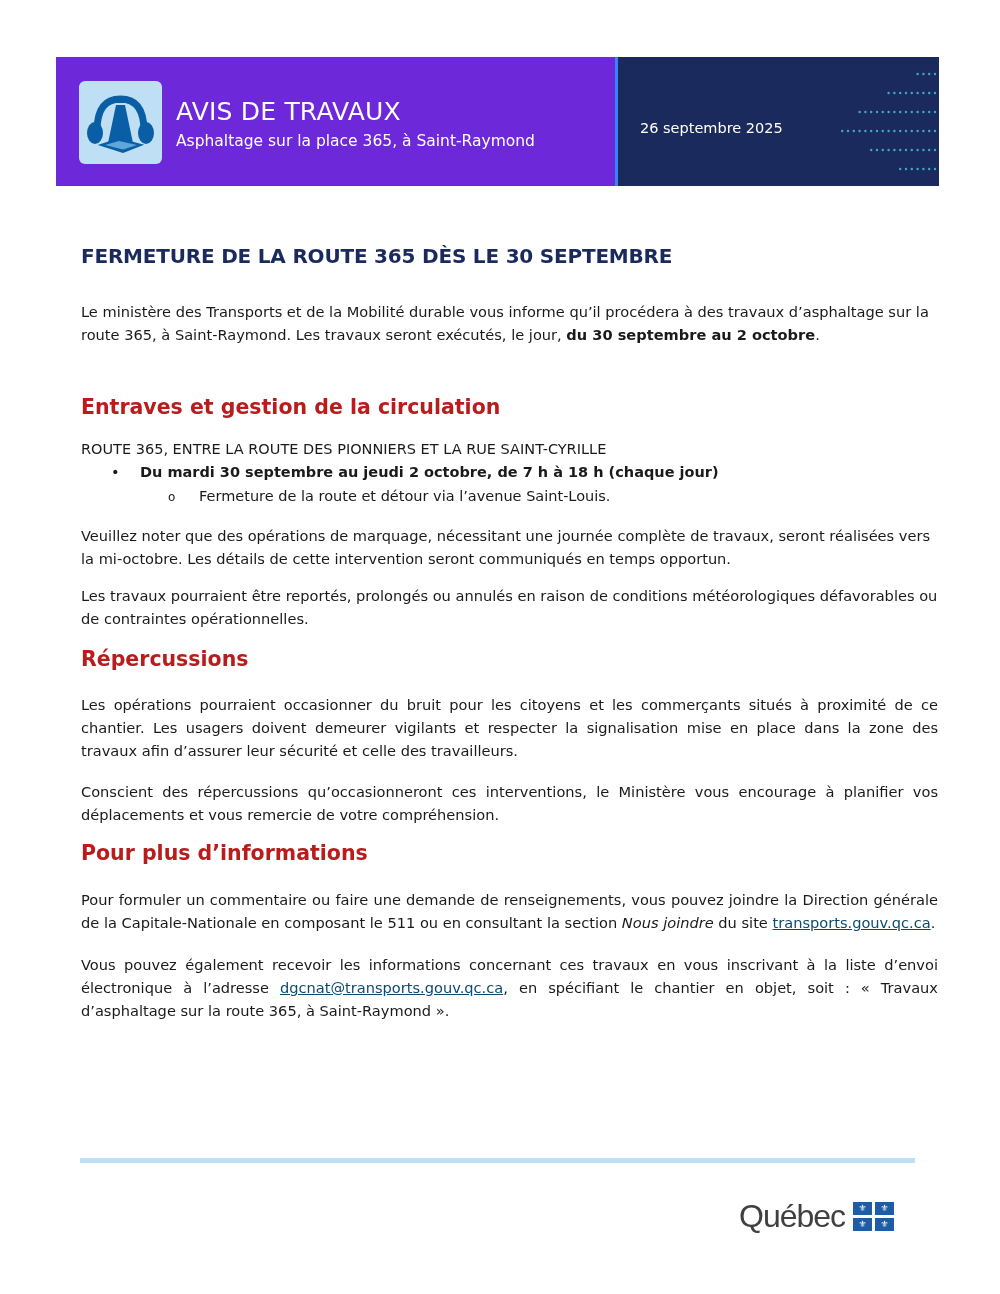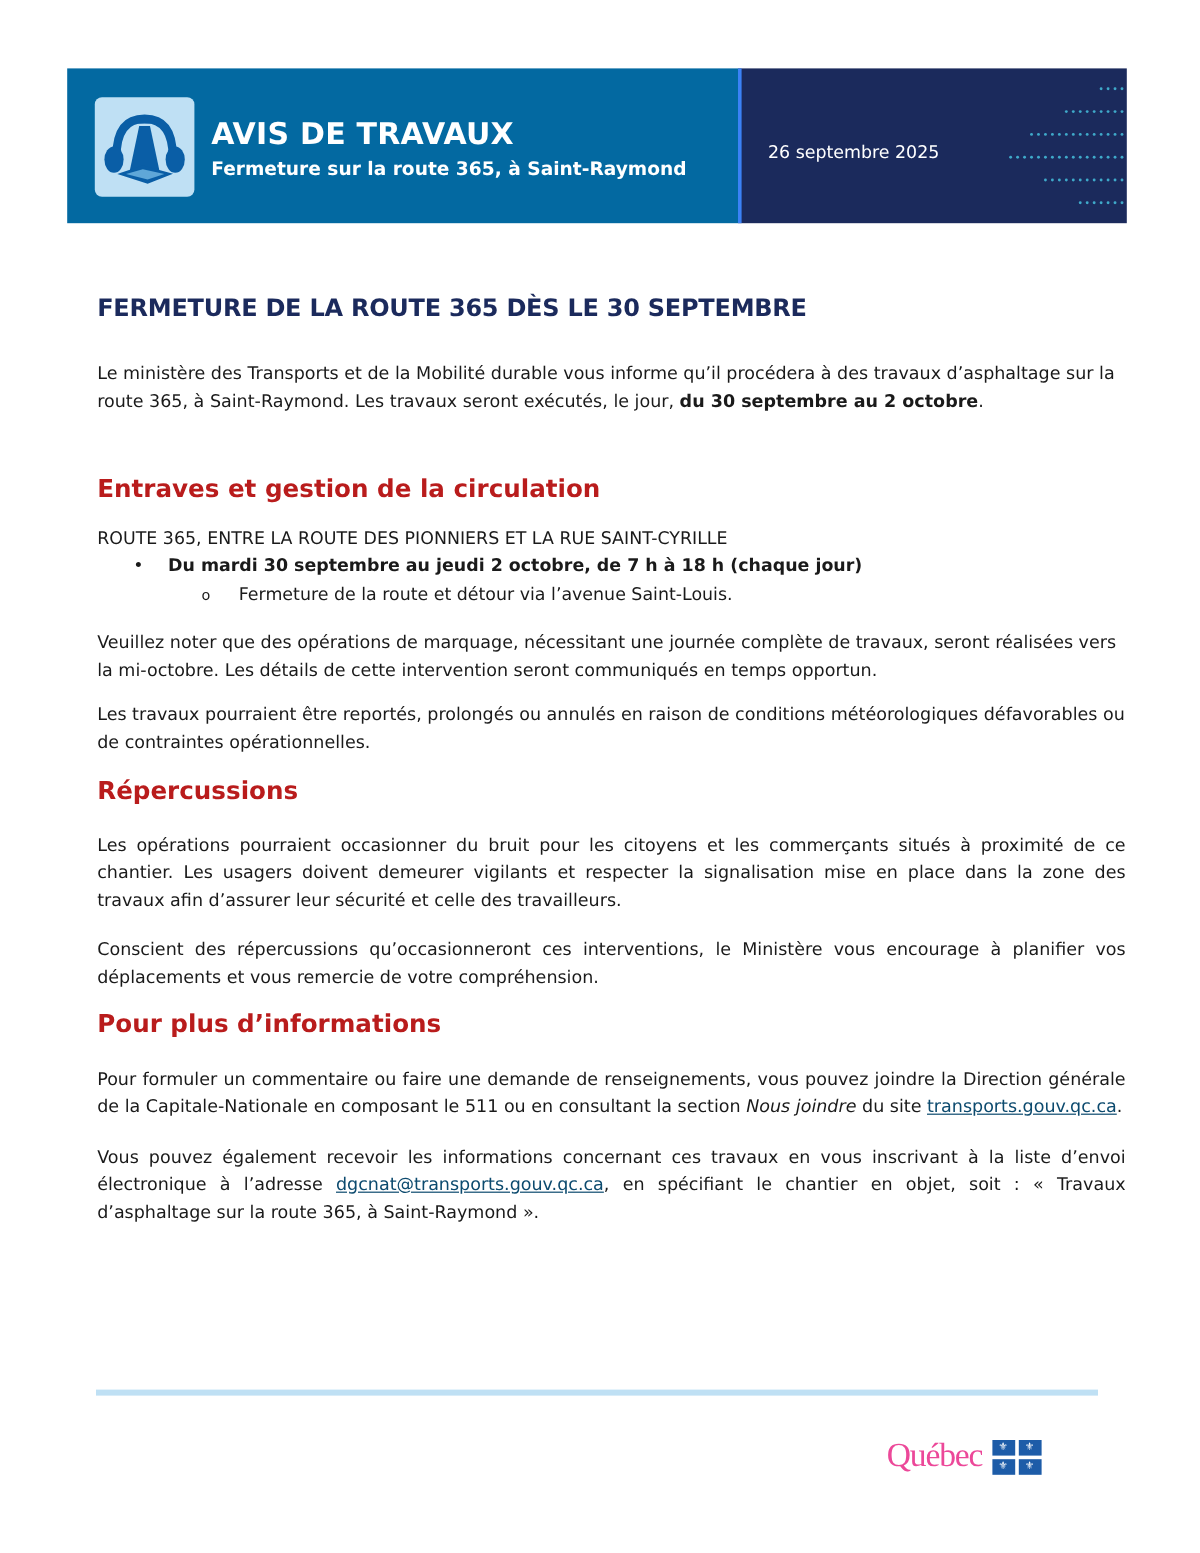--- a/index.html
+++ b/index.html
@@ -1,61 +1,61 @@
 <!DOCTYPE html>
 <html><head>
 <meta charset="utf-8">
 <style>
   html, body { margin: 0; padding: 0; background: #ffffff; }
   body { width: 1000px; height: 1294px; position: relative; overflow: hidden;
          font-family: "DejaVu Sans", sans-serif; color: #1a1a1a; }
   .banner { position: absolute; left: 56px; top: 57px; width: 883px; height: 129px; display: flex; }
-  .banner-left { width: 559px; height: 100%; background: #0369a1; position: relative; font-weight: bold; }
+  .banner-left { width: 559px; height: 100%; background: #6d28d9; position: relative; }
   .banner-right { flex: 1; height: 100%; background: #1b2a5c; position: relative; border-left: 3px solid #3b82f6; }
   .logo-box { position: absolute; left: 23px; top: 24px; width: 83px; height: 83px; background: #bfe0f4; border-radius: 6px; }
   .logo-box svg { width: 83px; height: 83px; display: block; }
   .banner-title { position: absolute; left: 120px; top: 40px; color: #ffffff; font-size: 25px; letter-spacing: 0.2px; white-space: nowrap; }
   .banner-sub { position: absolute; left: 120px; top: 75px; color: #ffffff; font-size: 15.5px; white-space: nowrap; }
   .banner-date { position: absolute; left: 22px; top: 63px; color: #ffffff; font-size: 14.5px; white-space: nowrap; }
   .dots { position: absolute; right: 0; top: 0; width: 110px; height: 100%; }
   .content { position: absolute; left: 81px; width: 857px; }
   .main-title { position: absolute; left: 81px; top: 244px; color: #1b2a5c; font-weight: bold; font-size: 20px; white-space: nowrap; letter-spacing: -0.2px; }
   p.body { margin: 0; font-size: 14.6px; line-height: 23px; color: #1a1a1a; }
   p.just { text-align: justify; }
   .h2 { position: absolute; left: 81px; color: #b91c1c; font-weight: bold; font-size: 20.5px; white-space: nowrap; }
   .subhead { position: absolute; left: 81px; top: 441px; font-size: 14.5px; white-space: nowrap; }
   .bullet1 { position: absolute; left: 111px; top: 464px; font-size: 14.5px; font-weight: bold; white-space: nowrap; }
   .bullet1 .b { display: inline-block; width: 29px; font-weight: normal; }
   .bullet2 { position: absolute; left: 168px; top: 488px; font-size: 14.5px; white-space: nowrap; }
   .bullet2 .b { display: inline-block; width: 31px; font-size: 12px; }
   a.link { color: #0c4a6e; text-decoration: underline; }
   .footer-line { position: absolute; left: 80px; top: 1158px; width: 835px; height: 5px; background: #bfe0f4; }
   .quebec { position: absolute; left: 739px; top: 1198px; display: flex; align-items: center; }
-  .quebec-word { font-family: Liberation Serif, serif; font-size: 28px; color: #ec4899; letter-spacing: -1px; }
+  .quebec-word { font-family: Liberation Sans, sans-serif; font-size: 32px; color: #404040; letter-spacing: -1px; }
   .flag { display: grid; grid-template-columns: 19px 19px; grid-gap: 3px; margin-left: 8px; }
   .flag span { width: 19px; height: 13px; background: #1d5ca8; color: #fff; font-size: 9px; line-height: 13px; text-align: center; }
 </style>
 </head>
 <body>
 
 <div class="banner">
   <div class="banner-left">
     <div class="logo-box">
       <svg viewBox="0 0 83 83">
         <path d="M18 50 Q18 18 41.5 18 Q65 18 65 50" fill="none" stroke="#0a5ea6" stroke-width="7"></path>
         <ellipse cx="16" cy="52" rx="8" ry="11" fill="#0a5ea6"></ellipse>
         <ellipse cx="67" cy="52" rx="8" ry="11" fill="#0a5ea6"></ellipse>
         <rect x="36" y="17" width="11" height="5" fill="#0a5ea6"></rect>
         <path d="M37 24 L46 24 L54 62 L29 62 Z" fill="#0a5ea6"></path>
         <path d="M22 64 L40 58 L62 64 L44 71 Z" fill="#0a5ea6" stroke="#0a5ea6" stroke-width="2"></path>
         <path d="M26 64 L40 60 L58 64 L44 68.5 Z" fill="#5fa7d8"></path>
       </svg>
     </div>
     <div class="banner-title">AVIS DE TRAVAUX</div>
-    <div class="banner-sub">Fermeture sur la route 365, à Saint-Raymond</div>
+    <div class="banner-sub">Asphaltage sur la place 365, à Saint-Raymond</div>
   </div>
   <div class="banner-right">
     <div class="banner-date">26 septembre 2025</div>
     <svg class="dots" viewBox="0 0 110 129">
       <g fill="#3fa9c9" id="dotgroup">
           <circle cx="106" cy="17" r="1.2"></circle>
           <circle cx="100.2" cy="17" r="1.2"></circle>
           <circle cx="94.4" cy="17" r="1.2"></circle>
           <circle cx="88.6" cy="17" r="1.2"></circle>
           <circle cx="106" cy="36" r="1.2"></circle>

